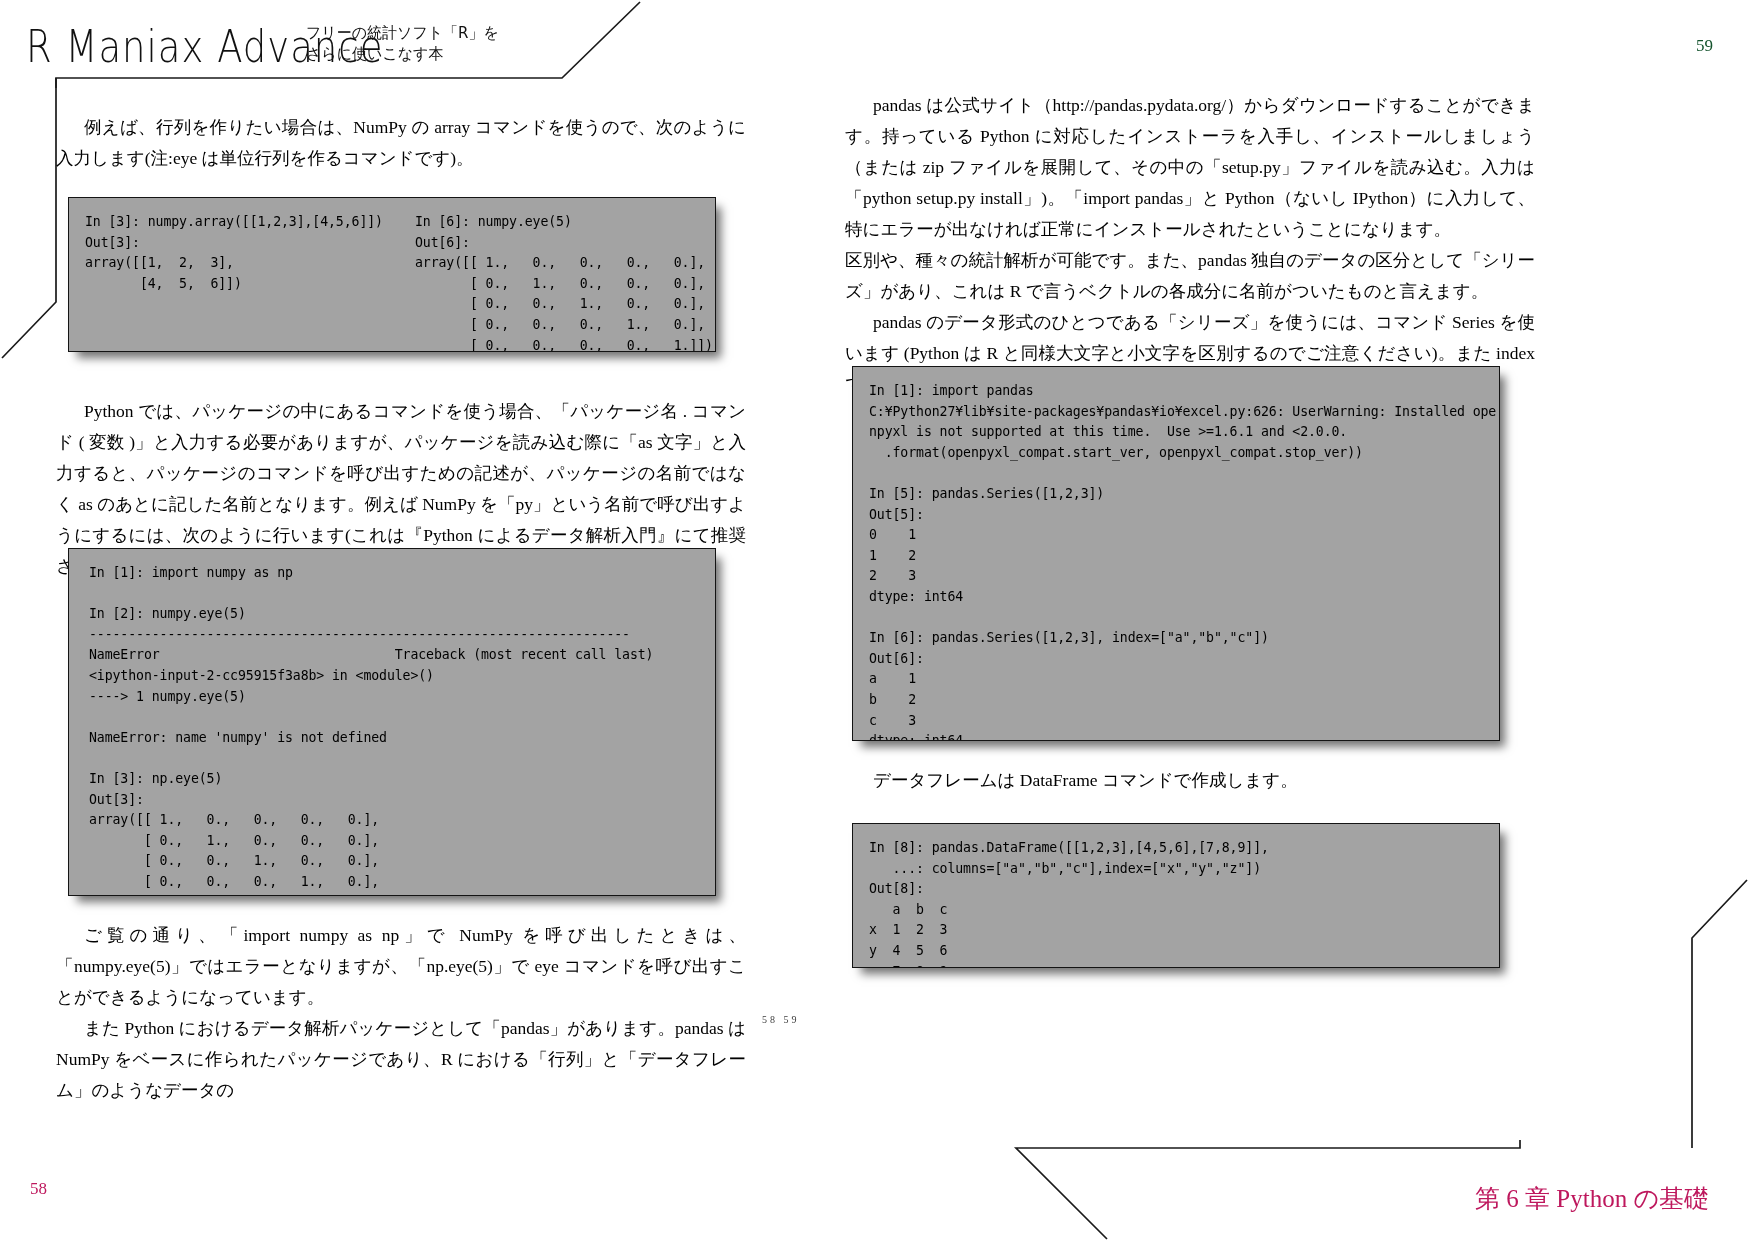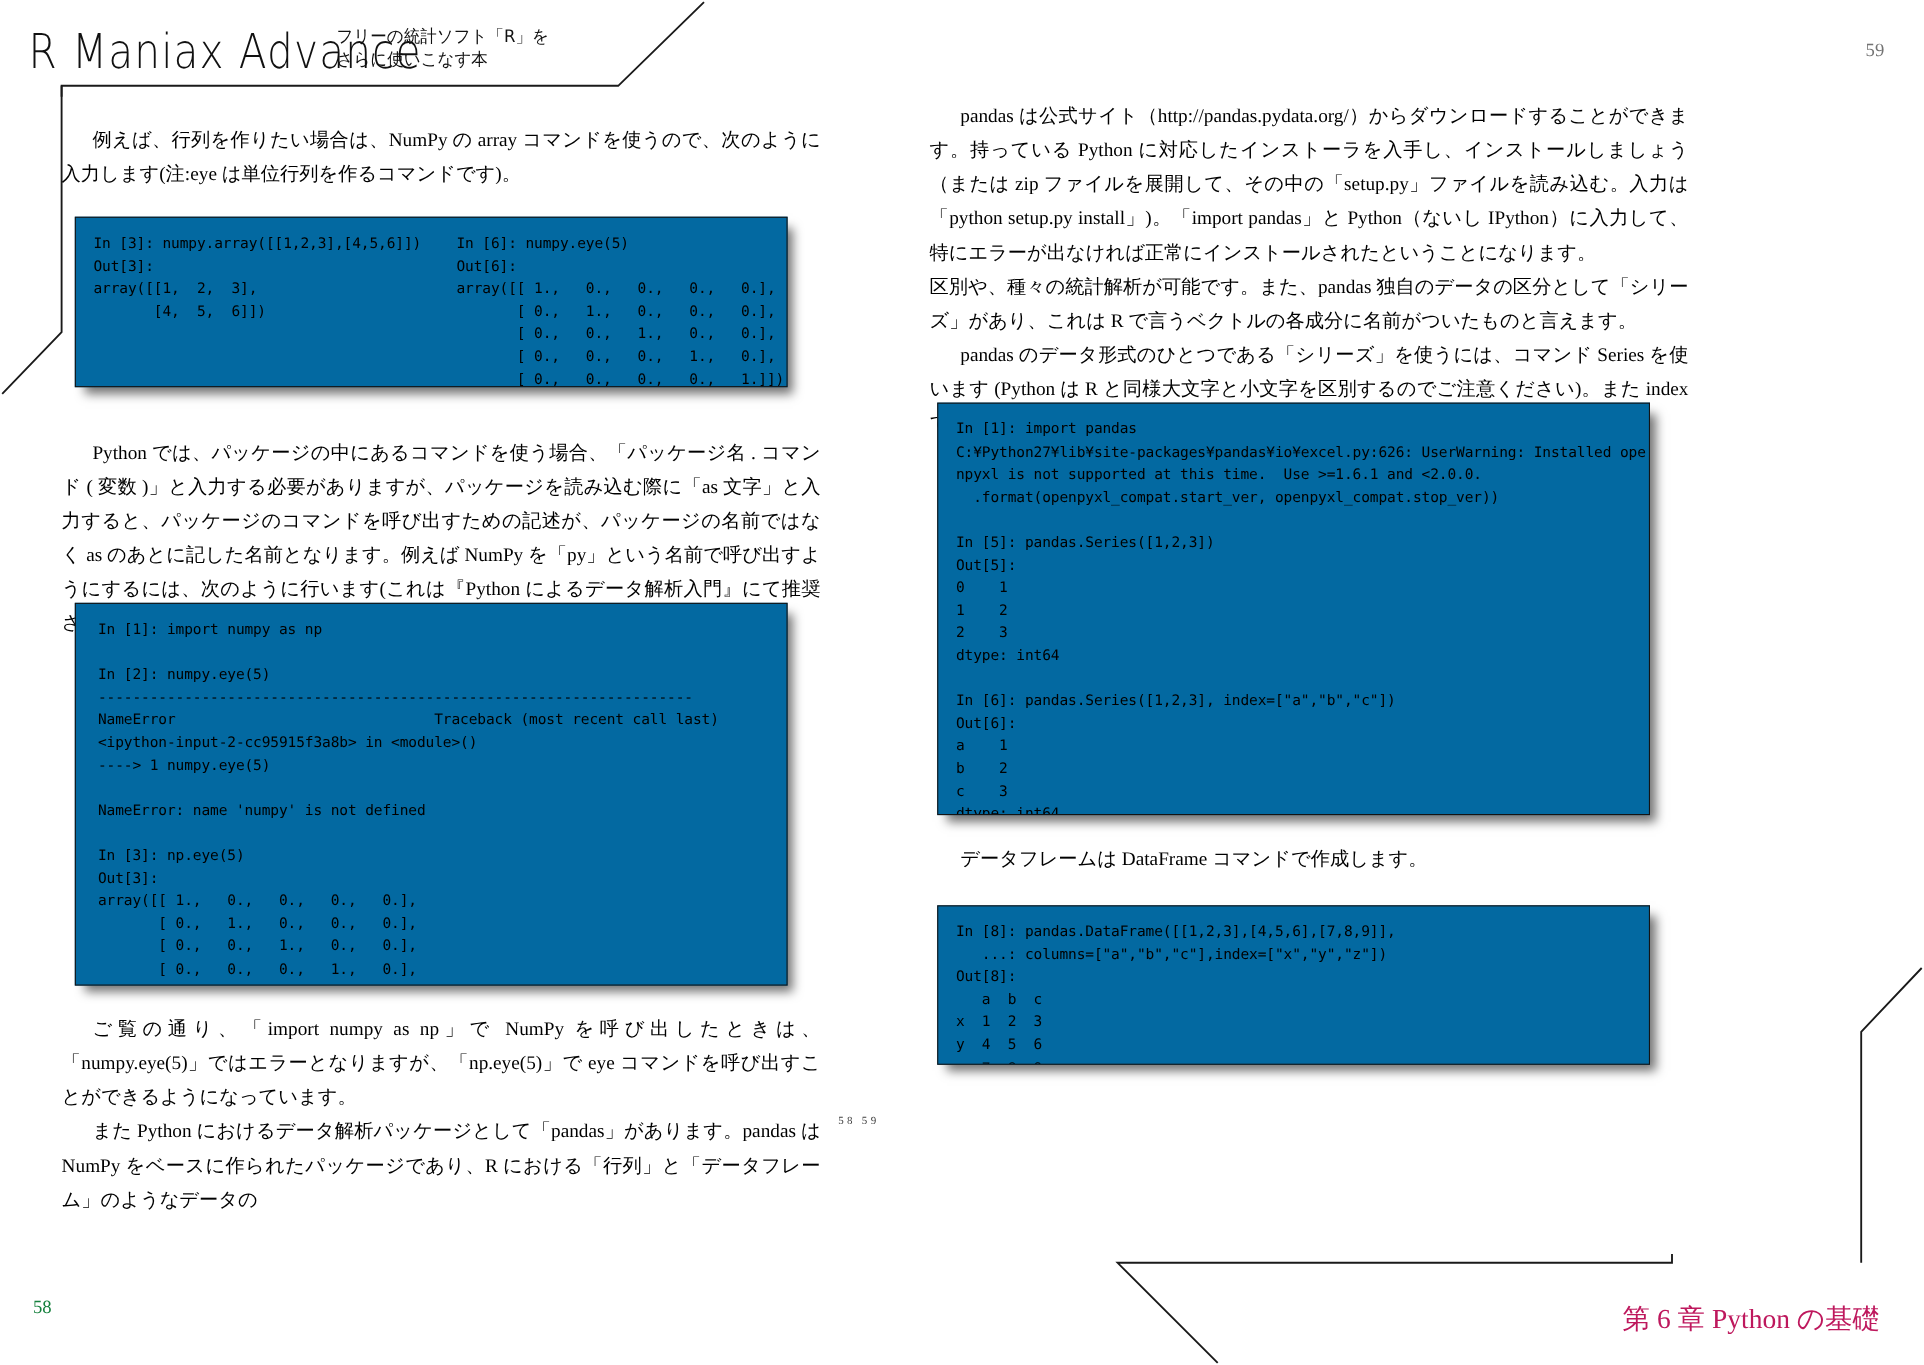--- a/index.html
+++ b/index.html
@@ -21,25 +21,25 @@
     transform:scaleY(1.18);transform-origin:left top;
   }
   .book-subtitle{
     position:absolute;left:306px;top:22px;
     font-family:"DejaVu Sans","Liberation Sans",sans-serif;
     font-size:15px;line-height:20px;color:#111;
     transform:scaleY(1.05);transform-origin:left top;
   }
   .folio-right{
     position:absolute;right:36px;top:36px;
-    font-family:"Liberation Serif",serif;font-size:17px;color:#737373;
+    font-family:"Liberation Serif",serif;font-size:17px;color:#14532d;
   }
   .folio-left{
     position:absolute;left:30px;bottom:42px;
-    font-family:"Liberation Serif",serif;font-size:17px;color:#15803d;
+    font-family:"Liberation Serif",serif;font-size:17px;color:#be185d;
   }
   .folio-gutter{
     position:absolute;left:762px;top:1014px;
     font-family:"Liberation Serif",serif;font-size:10px;color:#404040;
     letter-spacing:3px;
   }
   .chapter-footer{
     position:absolute;right:40px;bottom:26px;
     font-family:"Liberation Serif","DejaVu Serif",serif;
     font-size:25px;color:#be185d;white-space:nowrap;
@@ -59,21 +59,21 @@
     text-justify:inter-character;
     color:#000;
     margin:0;
   }
   .para.indent{text-indent:1.6em;}
   .block{position:absolute;}
 
   
   .codebox{
     position:absolute;
-    background:#0369a1;
+    background:#a3a3a3;
     border:1.6px solid #141414;
     box-shadow:7px 8px 9px -2px rgba(0,0,0,0.55);
     box-sizing:border-box;
     padding:14px 16px 12px 16px;
     overflow:hidden;
   }
   .code{
     font-family:"DejaVu Sans Mono","Liberation Mono",monospace;
     font-size:13.2px;
     line-height:20.6px;

